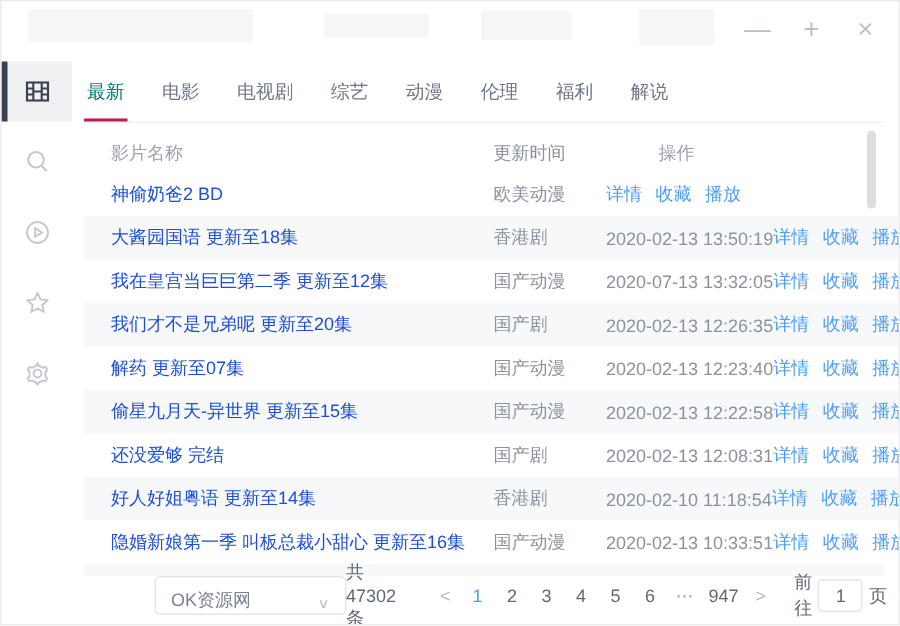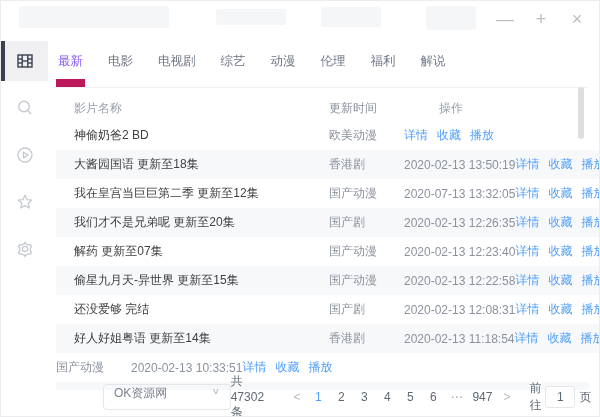--- a/index.html
+++ b/index.html
@@ -20,41 +20,41 @@
   .side-item { position:relative; height:40px; margin-bottom:7px; display:flex; align-items:center; justify-content:center; }
   .side-item.active { background:#f0f0f2; }
   .side-item.active::before { content:""; position:absolute; left:0; top:0; width:4px; height:40px; background:#3a4152; }
   .side-item svg { display:block; }
 
   
   .main { flex:1; position:relative; padding:10px 0 0 8px; }
 
   .tabs { display:flex; border-bottom:1px solid #f0f1f3; margin-right:16px; }
   .tab { font-size:12.5px; color:#6f7684; margin-right:21px; padding:4px 2px 9px 2px; cursor:pointer; }
-  .tab.active { color:#8b5cf6; border-bottom:8px solid #be185d; }
+  .tab.active { color:#0f766e; border-bottom:2px solid #be185d; }
 
   .thead { display:flex; align-items:center; height:26px; margin-top:7px; font-size:12px; color:#9aa1ad; }
   .trow  { display:flex; align-items:center; height:29px; font-size:12px; }
   .trow.stripe { background:#f7f8fa; }
-  .col-name { flex:0 0 273px; padding-left:18px; color:#404040; white-space:nowrap; overflow:hidden; }
+  .col-name { flex:0 0 273px; padding-left:18px; color:#1d4ed8; white-space:nowrap; overflow:hidden; }
   .thead .col-name { color:#9aa1ad; }
   .col-cat  { flex:0 0 75px;  color:#8b929d; white-space:nowrap; }
   .col-time { flex:0 0 110px; color:#8b929d; white-space:nowrap; }
   .col-act  { flex:1; display:flex; gap:9px; color:#9aa1ad; }
   .action-link { color:#4f9ef9; cursor:pointer; white-space:nowrap; }
   .bottom-stripe { height:8px; background:#f7f8fa; margin-right:16px; }
 
   .scrollbar-thumb { position:absolute; top:86px; right:15px; width:6px; height:52px;
                      background:#dcdee1; border-radius:3px; }
 
   
   .footer { position:absolute; left:55px; right:14px; bottom:8px; height:26px;
             display:flex; align-items:center; justify-content:space-between; }
   .source-select { width:136px; height:26px; border:1px solid #e4e6e9; border-radius:4px;
-                   display:flex; align-items:flex-start; padding:0 10px; font-size:12px; color:#7a8290; cursor:pointer; }
+                   display:flex; align-items:flex-end; padding:0 10px; font-size:12px; color:#7a8290; cursor:pointer; }
   .source-select .chev { margin-left:auto; color:#b9bdc4; font-size:11px; transform:scaleY(.8); }
   .pagination { display:flex; align-items:center; gap:9px; font-size:12px; color:#5f6874; }
   .pg-total { margin-right:4px; color:#5f6874; }
   .pg-arrow { color:#b6bac0; font-size:12px; cursor:pointer; padding:0 2px; }
   .pg-num { min-width:14px; text-align:center; cursor:pointer; color:#5f6874; }
   .pg-num.active { color:#4f9ef9; }
   .pg-num.ellipsis { color:#9aa1ad; cursor:default; }
   .pg-goto { display:flex; align-items:center; gap:4px; margin-left:8px; }
   .pg-input { width:30px; height:22px; border:1px solid #e4e6e9; border-radius:3px;
               text-align:center; font-size:12px; color:#5f6874; font-family:inherit; }
@@ -217,28 +217,29 @@
             <div class="col-time">2020-02-13 12:08:31</div>
             <div class="col-act">
               <span class="action-link">详情</span>
               <span class="action-link">收藏</span>
               <span class="action-link">播放</span>
             </div>
           </div>
           <div class="trow stripe">
             <div class="col-name">好人好姐粤语 更新至14集</div>
             <div class="col-cat">香港剧</div>
-            <div class="col-time">2020-02-13 11:18:54</div>
-            <div class="col-act">
-              <span class="action-link">详情</span>
-              <span class="action-link">收藏</span>
-              <span class="action-link">播放</span>
-            </div>
-          </div>
-          <div class="trow">
+            <div class="col-time">2020-02-10 11:18:54</div>
+            <div class="col-act">
+              <span class="action-link">详情</span>
+              <span class="action-link">收藏</span>
+              <span class="action-link">播放</span>
+            </div>
+          </div>
+          <div class="trow">
+            <div class="col-name">隐婚新娘第一季 叫板总裁小甜心 更新至16集</div>
             <div class="col-cat">国产动漫</div>
             <div class="col-time">2020-02-13 10:33:51</div>
             <div class="col-act">
               <span class="action-link">详情</span>
               <span class="action-link">收藏</span>
               <span class="action-link">播放</span>
             </div>
           </div>
         </div>
       <div class="bottom-stripe"></div>

